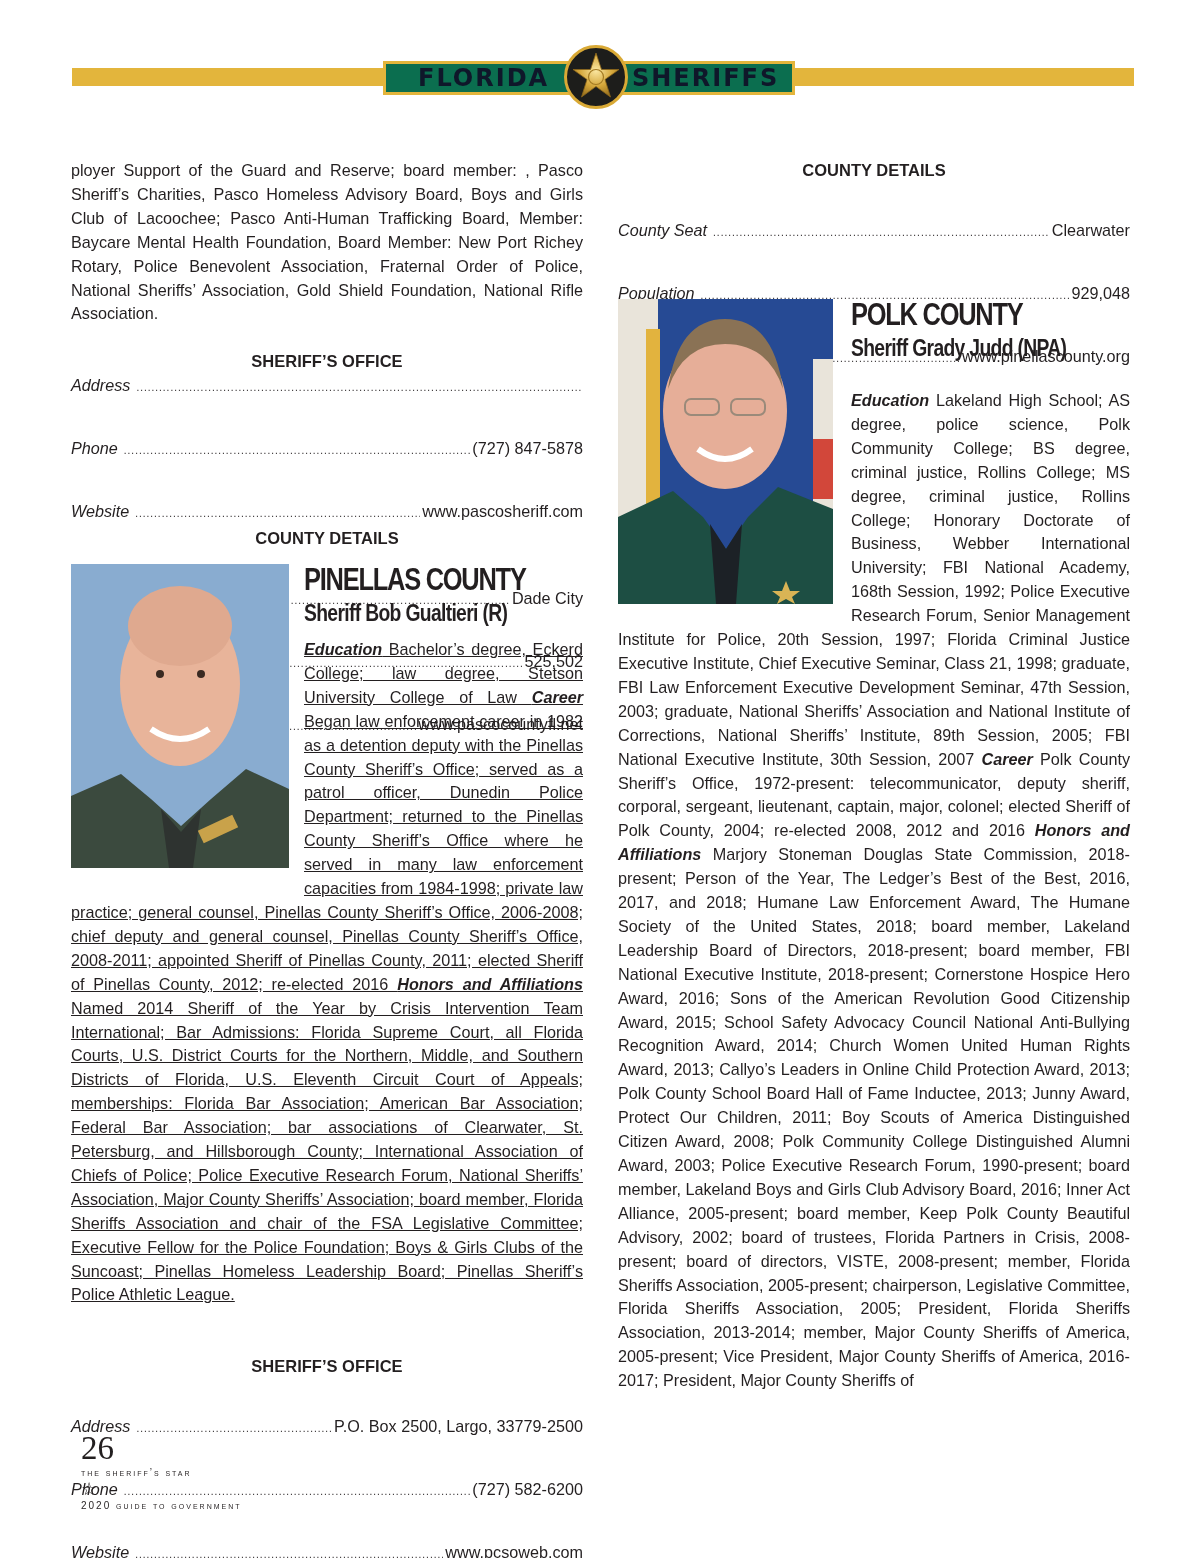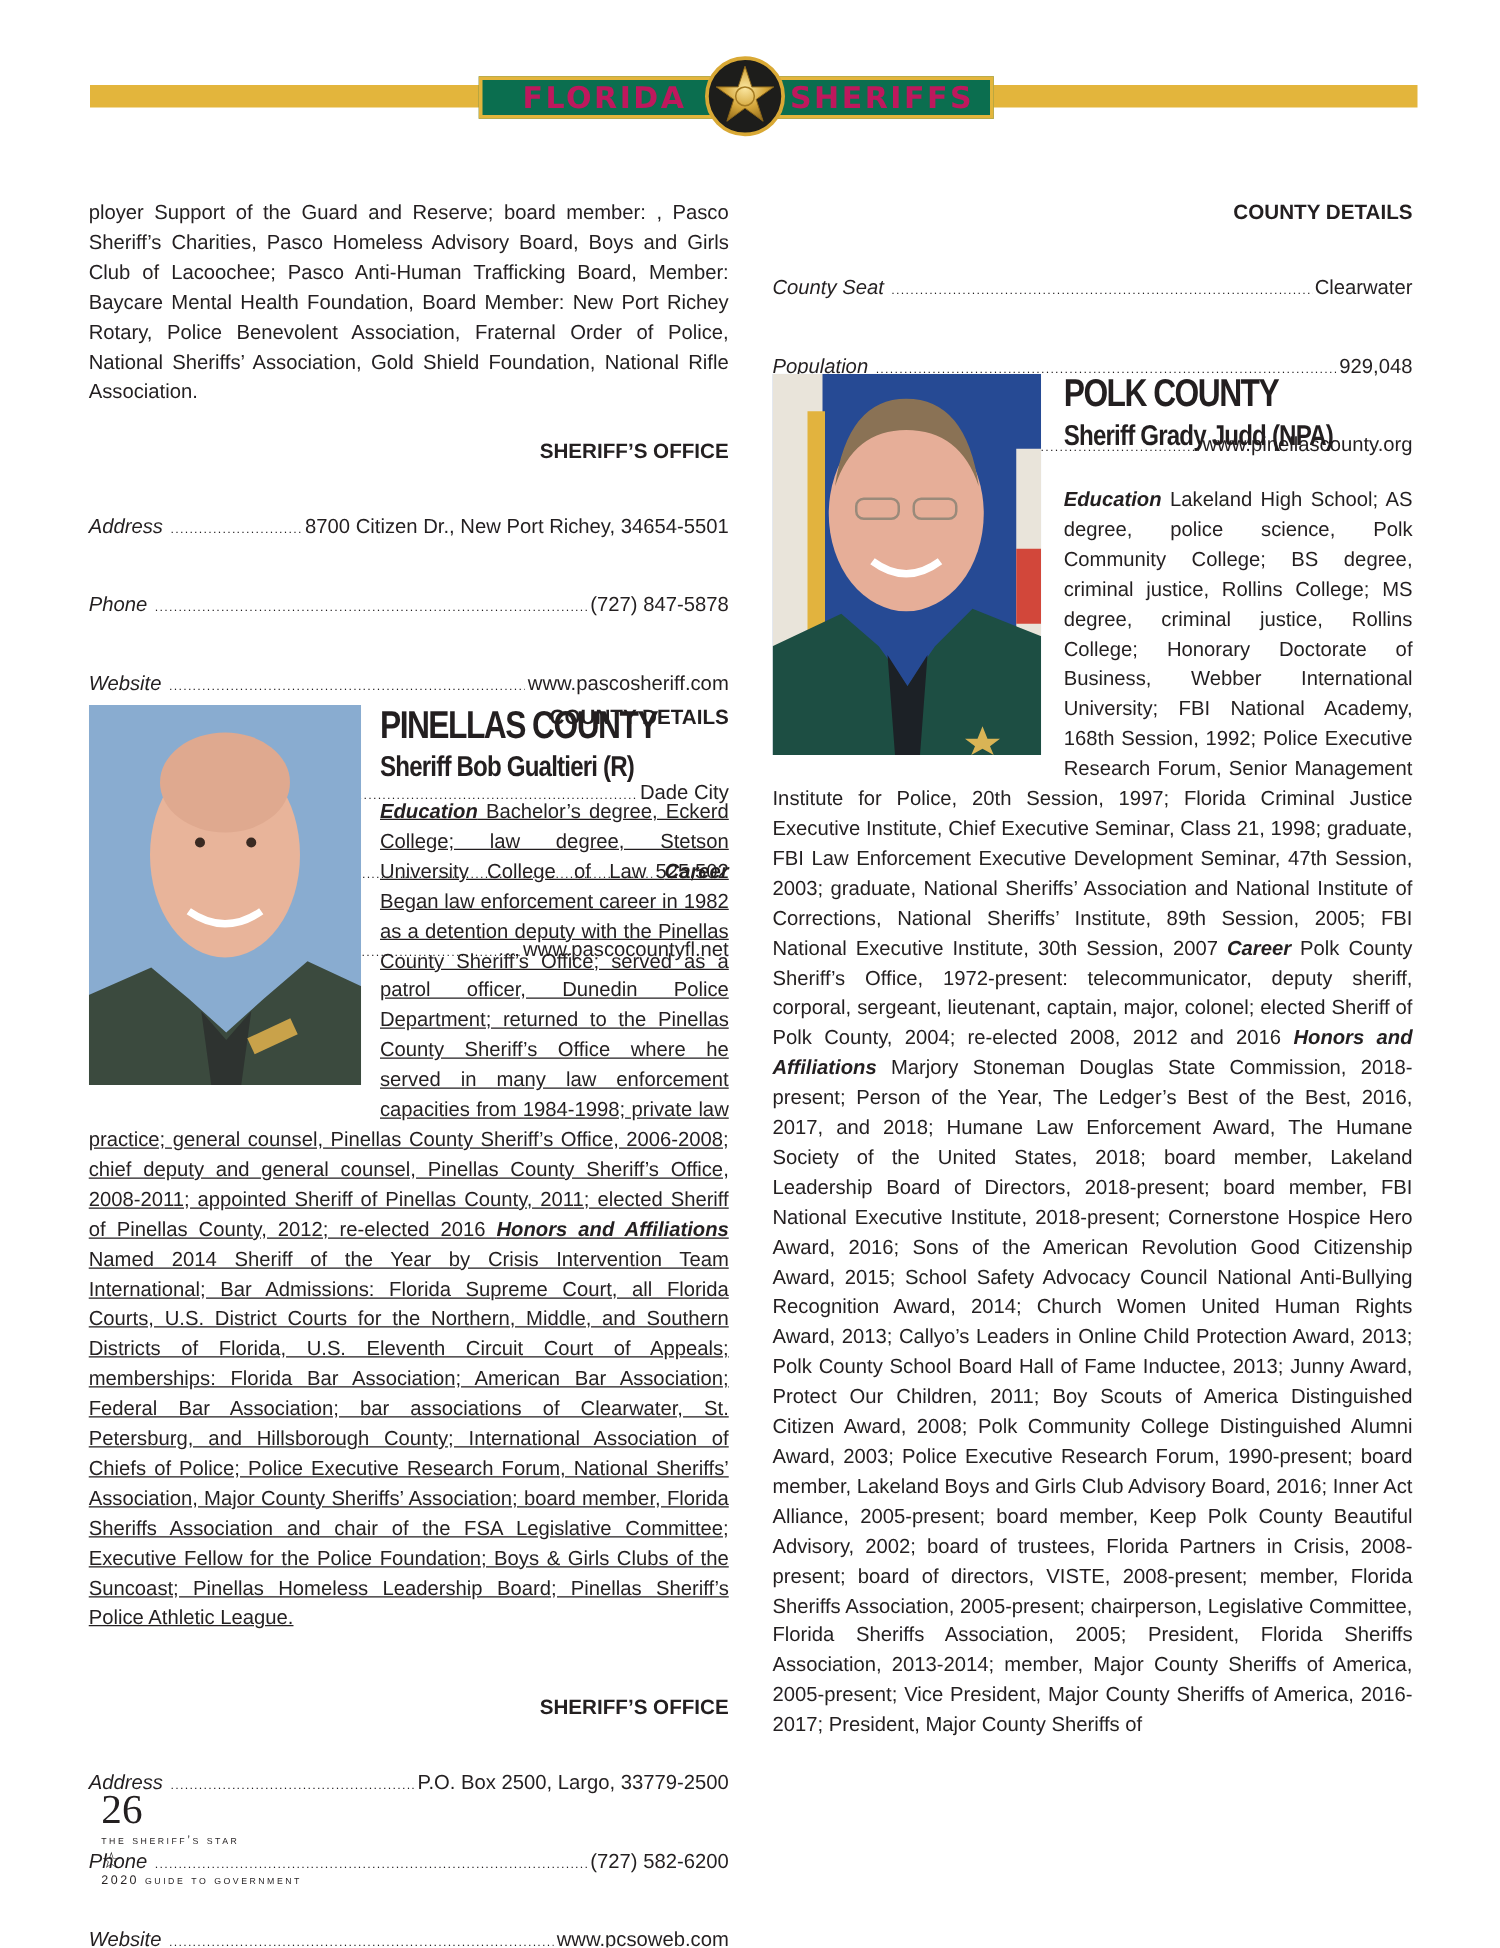--- a/index.html
+++ b/index.html
@@ -1,35 +1,35 @@
 <!DOCTYPE html>
 <html><head>
 <meta charset="utf-8">
 <style>
   html, body { margin: 0; padding: 0; background: #ffffff; }
   body { width: 1200px; height: 1558px; position: relative; overflow: hidden; font-family: "Liberation Sans", "DejaVu Sans", sans-serif; color: #231f20; }
 
   
   .banner-bar { position: absolute; left: 72px; top: 68px; width: 1062px; height: 18px; background: #e3b53c; }
   .banner-plate { position: absolute; left: 383px; top: 61px; width: 412px; height: 34px; background: #0b6e4f; border: 3px solid #e3b53c; box-sizing: border-box; }
-  .banner-text { position: absolute; top: 62px; height: 32px; line-height: 32px; color: #be185d; font-family: "DejaVu Sans", sans-serif; font-weight: bold; font-size: 24px; letter-spacing: 2px; }
+  .banner-text { position: absolute; top: 62px; height: 32px; line-height: 32px; color: #0f172a; font-family: "DejaVu Sans", sans-serif; font-weight: bold; font-size: 24px; letter-spacing: 2px; }
   .banner-text.left { left: 418px; }
   .banner-text.right { left: 632px; }
   .badge { position: absolute; left: 564px; top: 45px; width: 64px; height: 64px; border-radius: 50%; background: #1d1d1b; border: 3px solid #d9a935; box-sizing: border-box; display: flex; align-items: center; justify-content: center; }
   .badge svg { width: 52px; height: 52px; }
 
   
   .col { position: absolute; font-size: 16.2px; line-height: 23.9px; }
   .col-left { left: 71px; width: 512px; }
   .col-right { left: 618px; width: 512px; }
 
   .para { text-align: justify; margin: 0; }
   .para b i, .kw { font-weight: bold; font-style: italic; }
 
-  .sect-head { text-align: right; font-weight: bold; font-size: 16.5px; margin: 0; line-height: 24px; }
+  .sect-head { text-align: center; font-weight: bold; font-size: 16.5px; margin: 0; line-height: 24px; }
 
   .row { display: flex; align-items: baseline; white-space: nowrap; line-height: 24px; }
   .row .lbl { font-style: italic; padding-right: 6px; }
   .row .dots { flex: 1; overflow: hidden; color: #231f20; font-size: 10px; letter-spacing: 1px; }
   .row .dots::before { content: "................................................................................................................................................................................................................................"; }
   .row .val { padding-left: 2px; margin-top: 36px; }
 
   .county-title { font-family: "Liberation Sans", sans-serif; font-weight: bold; font-size: 31px; letter-spacing: -1.5px; transform: scaleX(0.82); transform-origin: left; white-space: nowrap; line-height: 36px; margin: 0; }
   .sheriff-name { font-family: "Liberation Sans", sans-serif; font-weight: bold; font-size: 23px; letter-spacing: -0.8px; transform: scaleX(0.84); transform-origin: left; white-space: nowrap; line-height: 30px; margin: 0; }
 
@@ -66,21 +66,20 @@
 
 <div class="col col-left" style="top:159px;">
   <p class="para">ployer Support of the Guard and Reserve; board member: , Pasco Sheriff’s Charities, Pasco Homeless Advisory Board, Boys and Girls Club of Lacoochee; Pasco Anti-Human Trafficking Board, Member: Baycare Mental Health Foundation, Board Member: New Port Richey Rotary, Police Benevolent Association, Fraternal Order of Police, National Sheriffs’ Association, Gold Shield Foundation, National Rifle Association.</p>
 </div>
 
 <div class="col col-left" style="top:349px;">
   <p class="sect-head">SHERIFF’S OFFICE</p>
   <div class="row">
       <span class="lbl">Address</span>
       <span class="dots"></span>
-      <span class="val">8700 Citizen Dr., New Port Richey, 34654-5501</span>
     </div>
   <div class="row">
       <span class="lbl">Phone</span>
       <span class="dots"></span>
       <span class="val">(727) 847-5878</span>
     </div>
   <div class="row">
       <span class="lbl">Website</span>
       <span class="dots"></span>
       <span class="val">www.pascosheriff.com</span>

